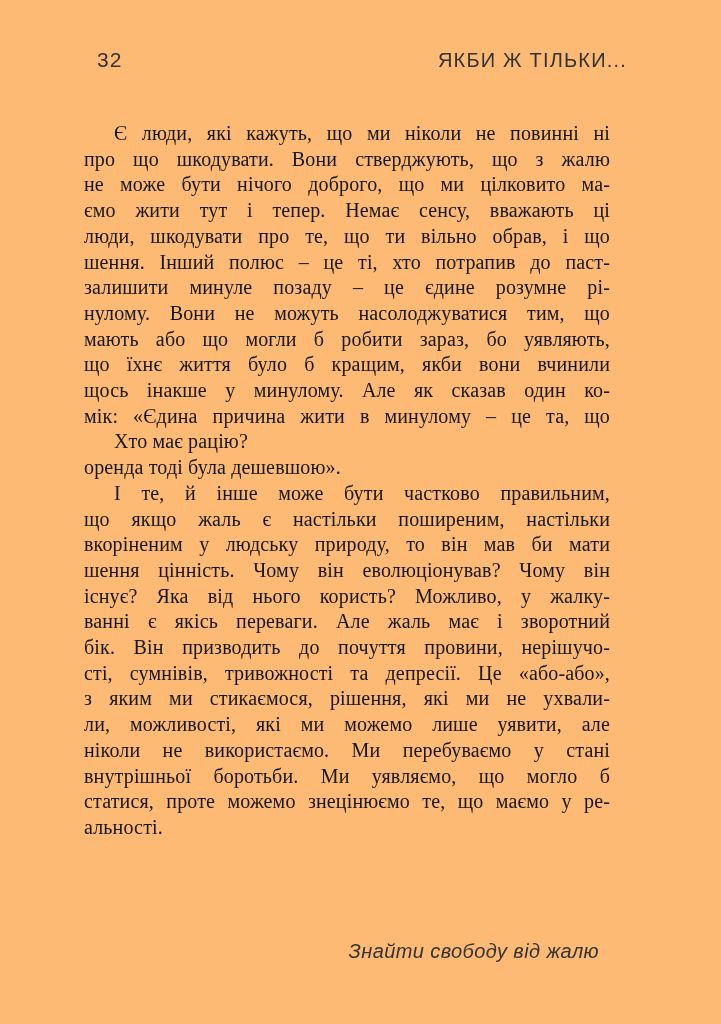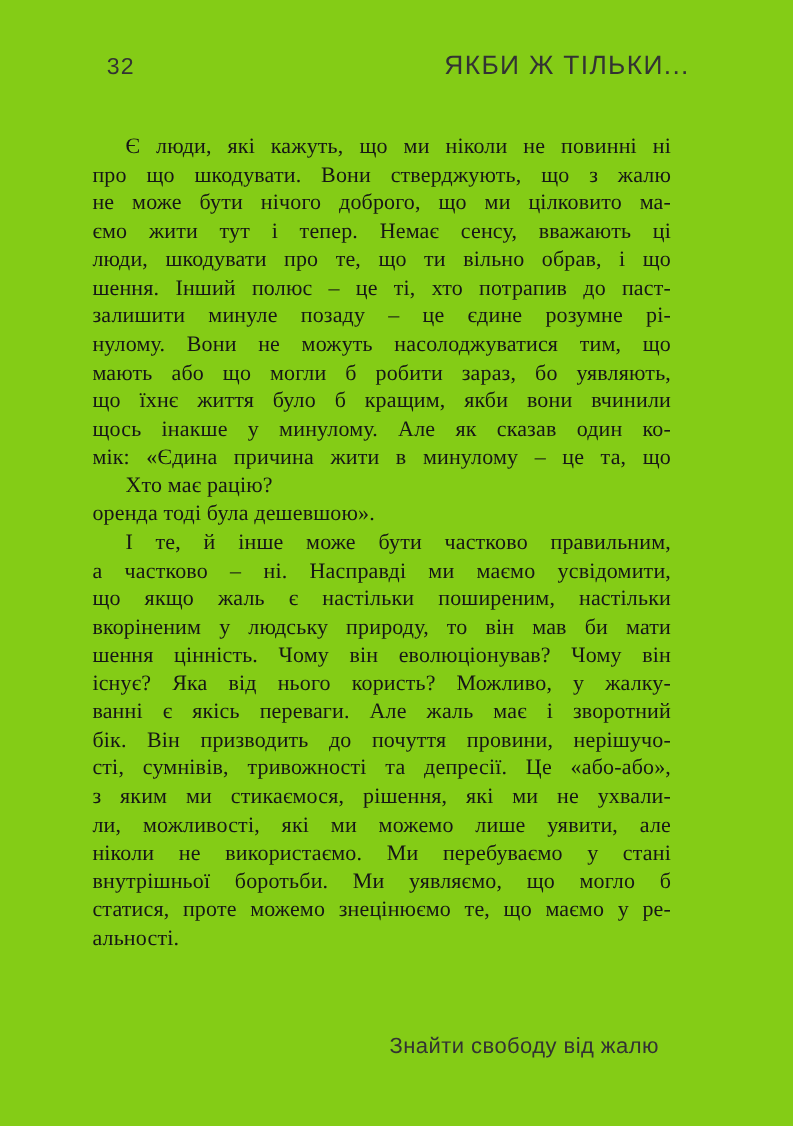--- a/index.html
+++ b/index.html
@@ -4,21 +4,21 @@
 <style>
   html, body {
     margin: 0;
     padding: 0;
     background: #ffffff;
   }
   .page {
     position: relative;
     width: 721px;
     height: 1024px;
-    background: #84cc16;
+    background: #fdba74;
     overflow: hidden;
   }
   
   .running-head {
     position: absolute;
     top: 49px;
     left: 97px;
     right: 94px;
     display: flex;
     justify-content: space-between;
@@ -27,21 +27,21 @@
     font-size: 21px;
     line-height: 22px;
     color: #333333;
     font-weight: 400;
   }
   .page-number {
     letter-spacing: 1px;
   }
   .running-title {
     letter-spacing: 1.2px;
-    font-size: 24px;
+    font-size: 20px;
   }
   
   .body-text {
     position: absolute;
     top: 121px;
     left: 84px;
     width: 526px;
     font-family: "Liberation Serif", "DejaVu Serif", serif;
     font-size: 20px;
     line-height: 25.7px;
@@ -57,20 +57,21 @@
   }
   .body-line.para-end {
     text-align-last: left;
   }
   
   .footer-title {
     position: absolute;
     top: 939px;
     right: 122px;
     font-family: "Liberation Sans", sans-serif;
+    font-style: italic;
     font-size: 20px;
     line-height: 24px;
     color: #333333;
     letter-spacing: 0.4px;
   }
 </style>
 </head>
 <body>
 
 <div class="page">
@@ -90,21 +91,20 @@
       <div class="body-line">шення. Інший полюс – це ті, хто потрапив до паст-</div>
       <div class="body-line">залишити минуле позаду – це єдине розумне рі-</div>
       <div class="body-line">нулому. Вони не можуть насолоджуватися тим, що</div>
       <div class="body-line">мають або що могли б робити зараз, бо уявляють,</div>
       <div class="body-line">що їхнє життя було б кращим, якби вони вчинили</div>
       <div class="body-line">щось інакше у минулому. Але як сказав один ко-</div>
       <div class="body-line">мік: «Єдина причина жити в минулому – це та, що</div>
       <div class="body-line indent para-end">Хто має рацію?</div>
       <div class="body-line para-end">оренда тоді була дешевшою».</div>
       <div class="body-line indent">І те, й інше може бути частково правильним,</div>
-      <div class="body-line">а частково – ні. Насправді ми маємо усвідомити,</div>
       <div class="body-line">що якщо жаль є настільки поширеним, настільки</div>
       <div class="body-line">вкоріненим у людську природу, то він мав би мати</div>
       <div class="body-line">шення цінність. Чому він еволюціонував? Чому він</div>
       <div class="body-line">існує? Яка від нього користь? Можливо, у жалку-</div>
       <div class="body-line">ванні є якісь переваги. Але жаль має і зворотний</div>
       <div class="body-line">бік. Він призводить до почуття провини, нерішучо-</div>
       <div class="body-line">сті, сумнівів, тривожності та депресії. Це «або-або»,</div>
       <div class="body-line">з яким ми стикаємося, рішення, які ми не ухвали-</div>
       <div class="body-line">ли, можливості, які ми можемо лише уявити, але</div>
       <div class="body-line">ніколи не використаємо. Ми перебуваємо у стані</div>

